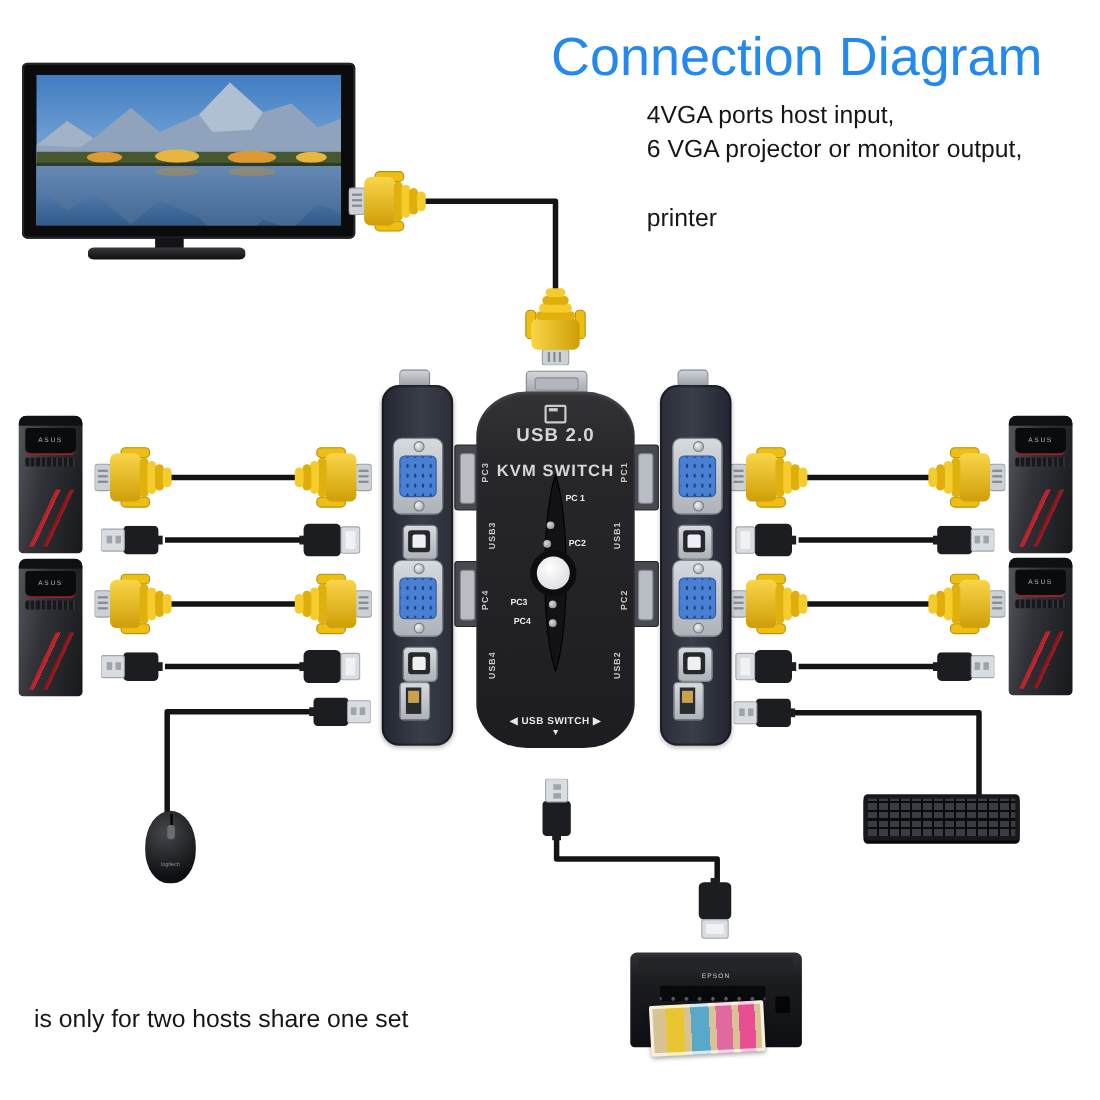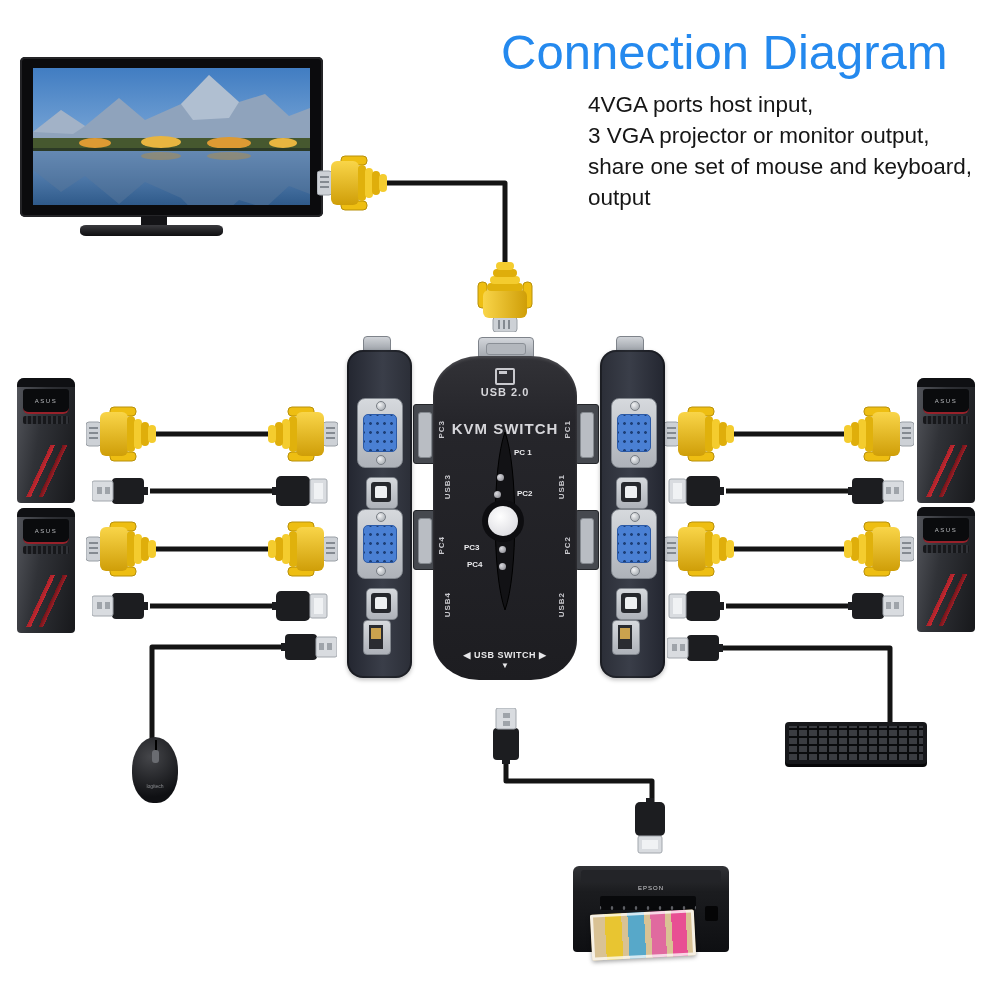--- a/index.html
+++ b/index.html
@@ -155,23 +155,23 @@
       <polyline points="728,549 850,549"></polyline>
       <polyline points="726,606 850,606"></polyline>
       <polyline points="152,748 152,647 288,647"></polyline>
       <polyline points="718,648 890,648 890,726"></polyline>
       <polyline points="506,758 506,781 652,781 652,802"></polyline>
     </g>
   </svg>
 
   <div class="abs" id="title">Connection Diagram</div>
   <div class="abs desc-line" style="top:92px">4VGA ports host input,</div>
-  <div class="abs desc-line" style="top:123px">3 VGA projector or monitor output,</div>
-  <div class="abs desc-line" style="top:154px">share one set of mouse and keyboard,</div>
-  <div class="abs desc-line" style="top:185px">output</div>
+  <div class="abs desc-line" style="top:123px">6 VGA projector or monitor output,</div>
+  <div class="abs desc-line" style="top:185px">printer</div>
+  <div class="abs foot-line" style="top:914px">is only for two hosts share one set</div>
 
   <div class="abs" id="monitor-frame"></div>
   <svg class="abs" style="left:33px;top:68px" width="277" height="137" viewBox="0 0 277 137">
     <rect width="277" height="137" fill="url(#sky)"></rect>
     <path d="M0,64 L28,42 L52,58 L86,30 L112,52 L148,36 L176,7 L206,34 L232,26 L256,48 L277,40 L277,82 L0,82 Z" fill="#8fa3bc"></path>
     <path d="M148,36 L176,7 L206,34 L196,50 L160,52 Z" fill="#c6d2e0" opacity="0.6"></path>
     <path d="M0,64 L28,42 L52,58 L40,66 Z" fill="#b5c2d2" opacity="0.5"></path>
     <rect y="70" width="277" height="12" fill="#46582f"></rect>
     <ellipse cx="62" cy="75" rx="16" ry="5" fill="#dd9a33"></ellipse>
     <ellipse cx="128" cy="74" rx="20" ry="6" fill="#e8b540"></ellipse>
@@ -257,21 +257,21 @@
       <use href="#usb-b"></use>
     </svg>
 
   <div class="abs vga-male" style="left:413px;top:404px"></div>
   <div class="abs vga-male" style="left:413px;top:510px"></div>
   <div class="abs vga-male" style="left:575px;top:404px"></div>
   <div class="abs vga-male" style="left:575px;top:510px"></div>
   <div class="abs" id="kvm-top-port"></div>
   <div class="abs" id="kvm-body"></div>
   <div class="abs" id="display-icon"></div>
-  <div class="abs kvm-center-text" style="top:386px;font-size:11px">USB 2.0</div>
+  <div class="abs kvm-center-text" style="top:386px;font-size:17px">USB 2.0</div>
   <div class="abs kvm-center-text" style="top:420px;font-size:15px">KVM SWITCH</div>
 
   <svg class="abs" style="left:477px;top:430px" width="56" height="182" viewBox="0 0 56 182">
     <path d="M28,2 C41,38 41,144 28,180 C15,144 15,38 28,2 Z" fill="#121215" stroke="#000" stroke-width="1"></path>
   </svg>
   <div class="abs" id="kvm-button-outer"></div>
   <div class="abs" id="kvm-button"></div>
   <div class="abs led" style="left:497px;top:474px"></div>
   <div class="abs led" style="left:494px;top:491px"></div>
   <div class="abs led" style="left:499px;top:546px"></div>

